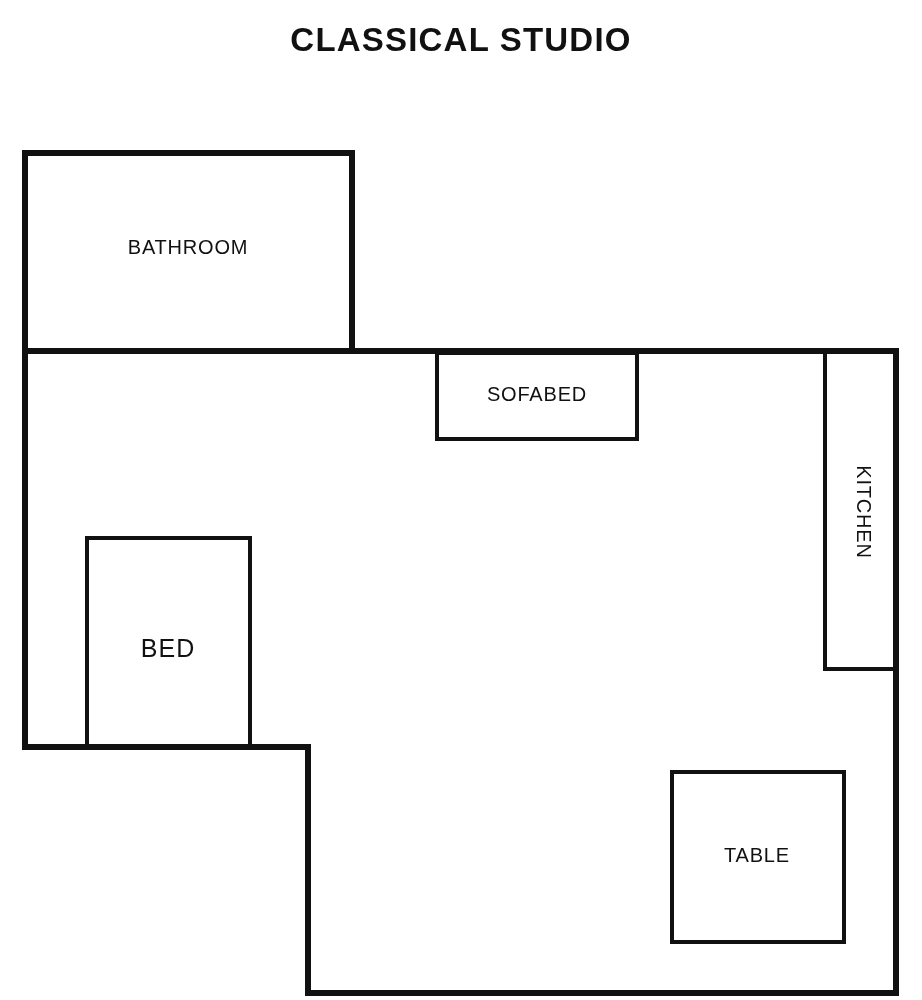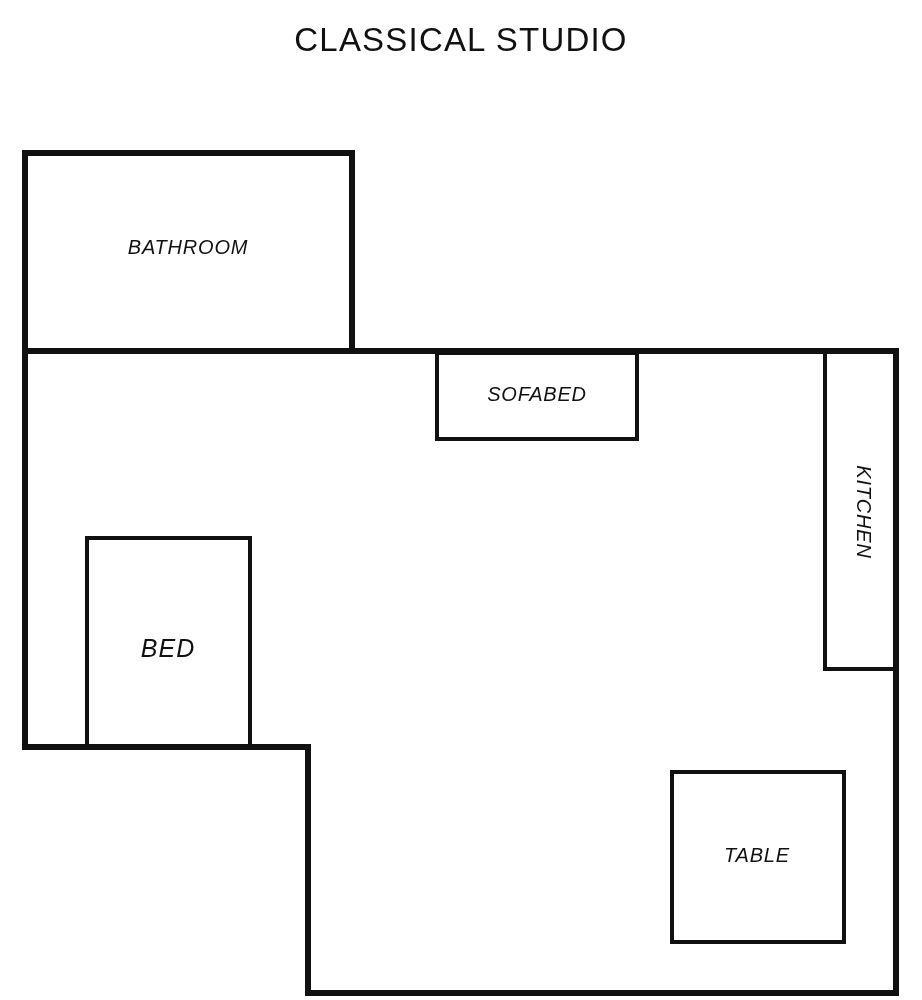--- a/index.html
+++ b/index.html
@@ -21,34 +21,33 @@
     height: 1000px;
     background: #ffffff;
   }
   #plan-title {
     position: absolute;
     top: 18px;
     left: 0;
     width: 922px;
     text-align: center;
     font-size: 33px;
-    font-weight: 400;
+    font-weight: 700;
     letter-spacing: 1.2px;
     color: #111111;
     font-family: "Liberation Sans", sans-serif;
     line-height: 44px;
     user-select: none;
   }
   #plan-svg-wrap {
     position: absolute;
     top: 0;
     left: 0;
     width: 922px;
     height: 1000px;
-    font-style: italic;
   }
   svg#plan-svg {
     display: block;
     width: 922px;
     height: 1000px;
   }
   .room-label {
     font-family: "Liberation Sans", sans-serif;
     font-size: 21px;
     font-weight: 400;

